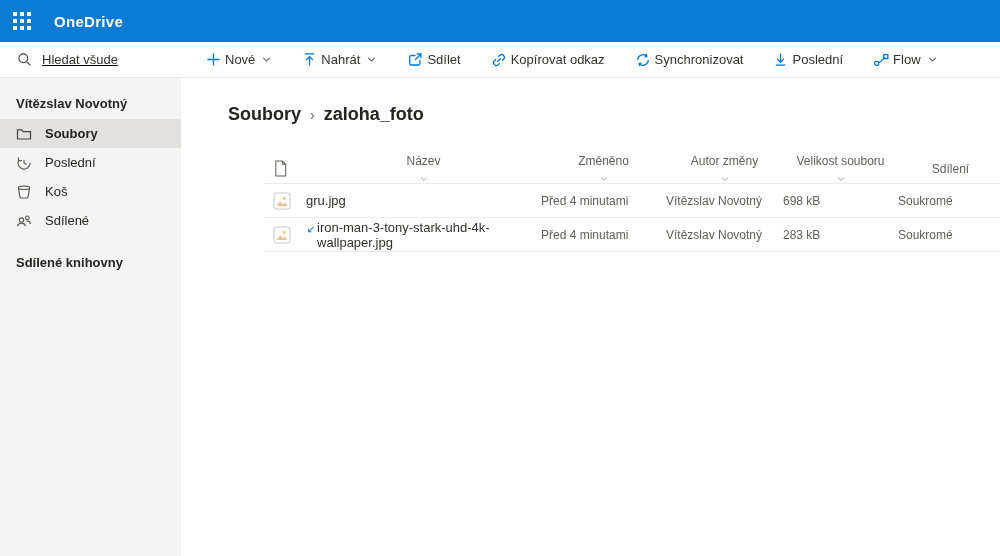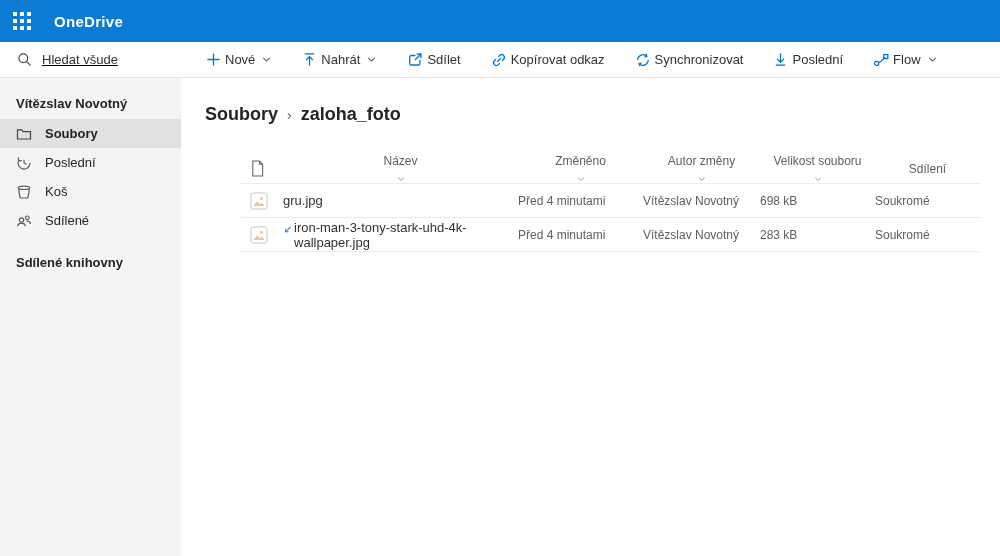--- a/index.html
+++ b/index.html
@@ -19,21 +19,21 @@
   .search-box svg { flex:0 0 auto; }
   .search-input { border:none; outline:none; background:transparent; font-size:13px; color:#323130;
     margin-left:10px; width:120px; font-family:inherit; }
   .search-input::placeholder { color:#323130; opacity:1; }
   .toolbar { flex:1; display:flex; align-items:center; padding-left:25px; gap:30px; }
   .tb-item { display:flex; align-items:center; gap:4px; font-size:13px; color:#323130; cursor:pointer; white-space:nowrap; }
   .tb-item svg { display:block; }
   .chev { margin-left:2px; }
 
   
-  .main { display:flex; height:478px; }
+  .main { display:flex; height:478px;gap:23px; }
   .sidebar { width:181px; background:#f4f4f4; padding-top:8px; flex:0 0 auto; }
   .sb-header { font-size:13px; font-weight:bold; color:#252423; padding:10px 16px 8px 16px; }
   .sb-item { display:flex; align-items:center; height:29px; padding:0 16px; gap:13px;
     font-size:13px; color:#252423; cursor:pointer; }
   .sb-item svg { display:block; flex:0 0 auto; }
   .sb-item.selected { background:#e2e1e0; font-weight:bold; }
   .sb-section { font-size:13px; font-weight:bold; color:#252423; padding:20px 16px 8px 16px; }
 
   .content { flex:1; padding:26px 0 0 24px; background:#fff; }
   .breadcrumb { display:flex; align-items:center; gap:9px; font-size:18px; color:#252423; }

